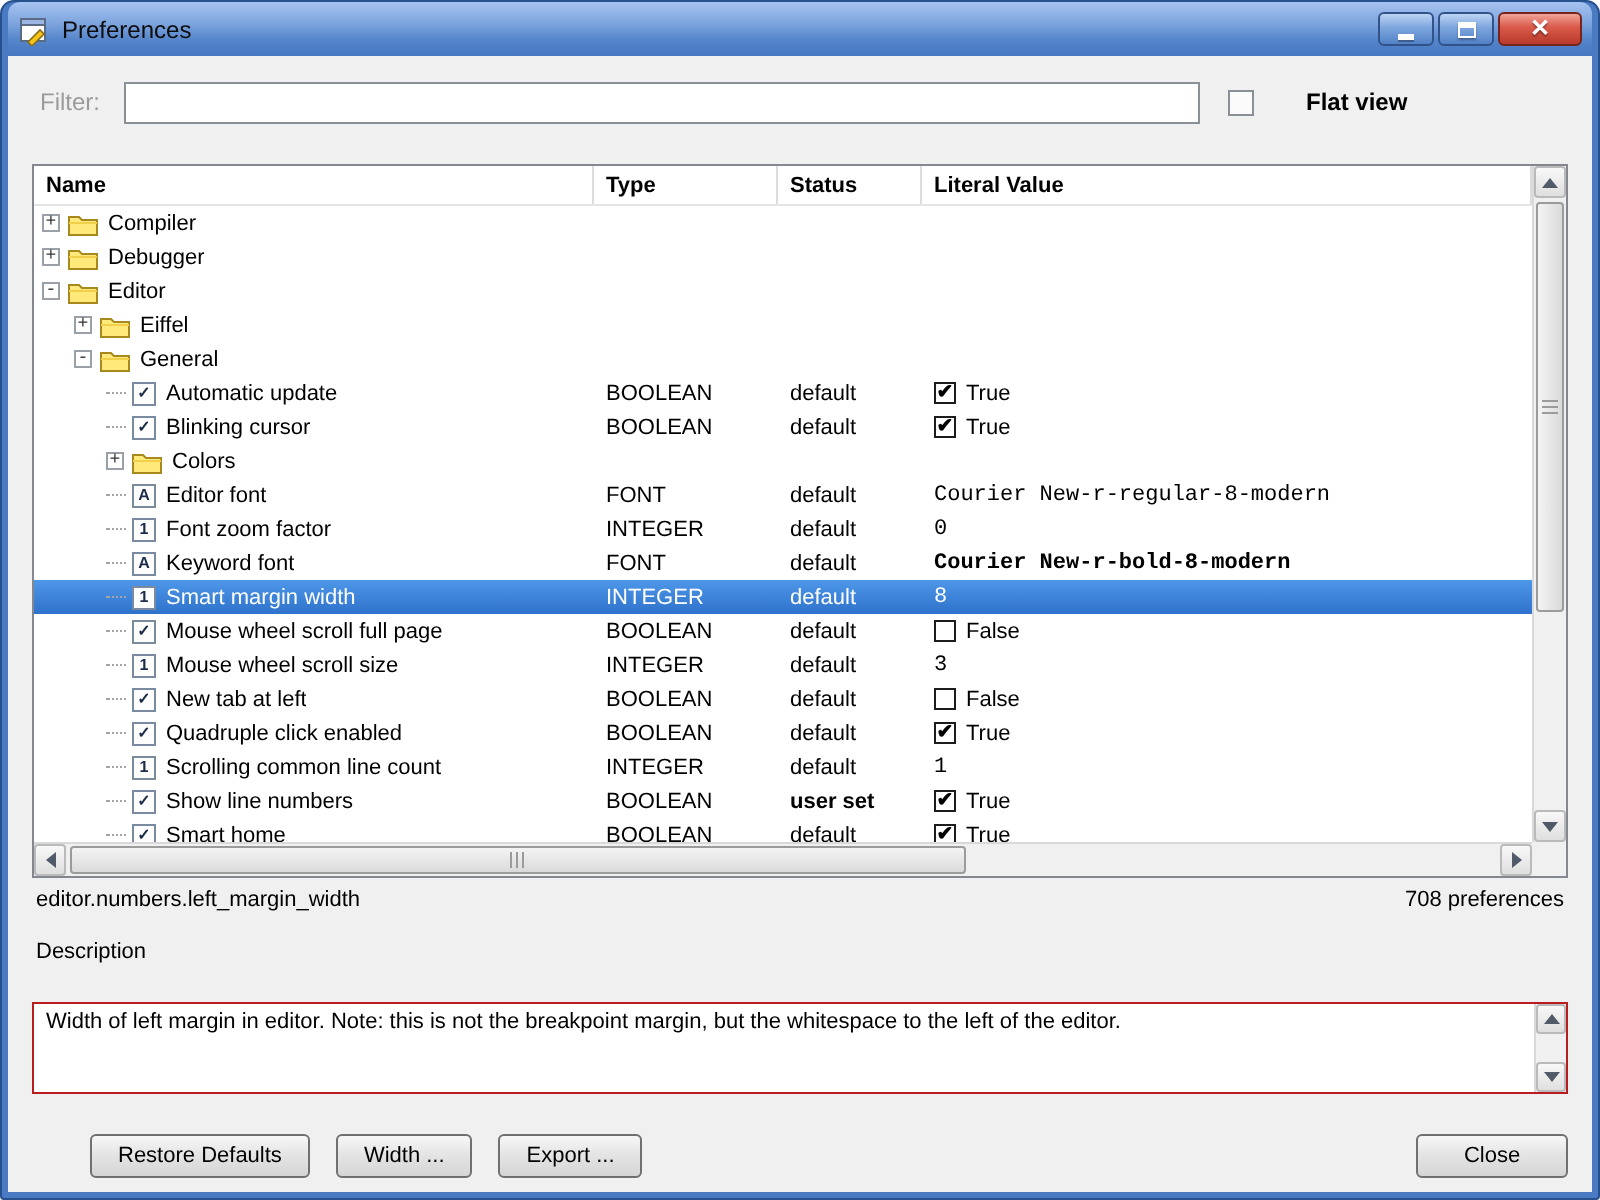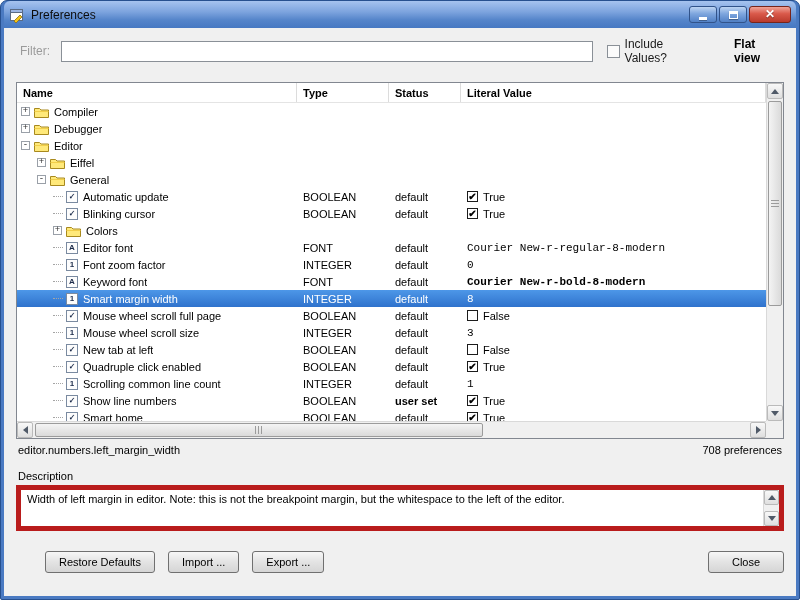--- a/index.html
+++ b/index.html
@@ -146,21 +146,21 @@
     content: ""; position: absolute; left: 50%; top: 50%; transform: translate(-50%, -50%);
     width: 8px; height: 8px;
     background: repeating-linear-gradient(90deg, #9b9b9b 0 1px, transparent 1px 3px);
   }
 
   
   .status-row { margin-top: 5px; display: flex; justify-content: space-between; font-size: 11px; color: #000; padding: 0 2px; }
 
   
   .desc-label { margin-top: 14px; font-size: 11px; color: #000; padding-left: 2px; }
-  .desc-box { margin-top: 3px; height: 46px; background: #fff; border: 5px solid #b91c1c; display: flex; }
+  .desc-box { margin-top: 19px; height: 46px; background: #fff; border: 1px solid #b91c1c; display: flex; }
   .desc-text { flex: 1; padding: 3px 6px; font-size: 11px; line-height: 13px; color: #000; overflow: hidden; }
   .desc-scroll { width: 16px; flex: 0 0 16px; background: #f0f0f0; border-left: 1px solid #d9d9d9; display: flex; flex-direction: column; justify-content: space-between; }
   .mini-btn { width: 15px; height: 15px; display: inline-flex; align-items: center; justify-content: center; background: linear-gradient(#f8f8f8, #dfdfdf); border: 1px solid #bababa; border-radius: 2px; margin: 0 auto; }
 
   
   .button-row { margin-top: 20px; display: flex; gap: 13px; align-items: center; margin-left: 29px; }
   .btn {
     height: 22px; padding: 0 13px;
     font-family: "Liberation Sans", sans-serif; font-size: 11px; color: #000;
     background: linear-gradient(#f7f7f7, #e5e5e5 45%, #d5d5d5);
@@ -193,21 +193,20 @@
         </span>
     </span>
   </div>
 
   <div class="content">
 
     <div class="filter-row">
       <span class="filter-label">Filter:</span>
       <input class="filter-input" type="text" value="" style="">
       <span class="cb"></span>
-      <span class="cb-label">Include Values?</span>
       <span class="flat-view">Flat view</span>
     </div>
 
     <div class="tree-panel">
       <div class="tree-header">
         <div class="hcell c-name">Name</div>
         <div class="hcell c-type">Type</div>
         <div class="hcell c-status">Status</div>
         <div class="hcell c-lit">Literal Value</div>
       </div>
@@ -508,19 +507,19 @@
             <span class="tri tri-up"></span>
           </span>
         <span class="mini-btn">
             <span class="tri tri-down"></span>
           </span>
       </div>
     </div>
 
     <div class="button-row">
       <button class="btn">Restore Defaults</button>
-      <button class="btn">Import ...</button>
+      <button class="btn">Width ...</button>
       <button class="btn">Export ...</button>
       <button class="btn btn-close">Close</button>
     </div>
 
   </div>
 </div>
 
 </body></html>

